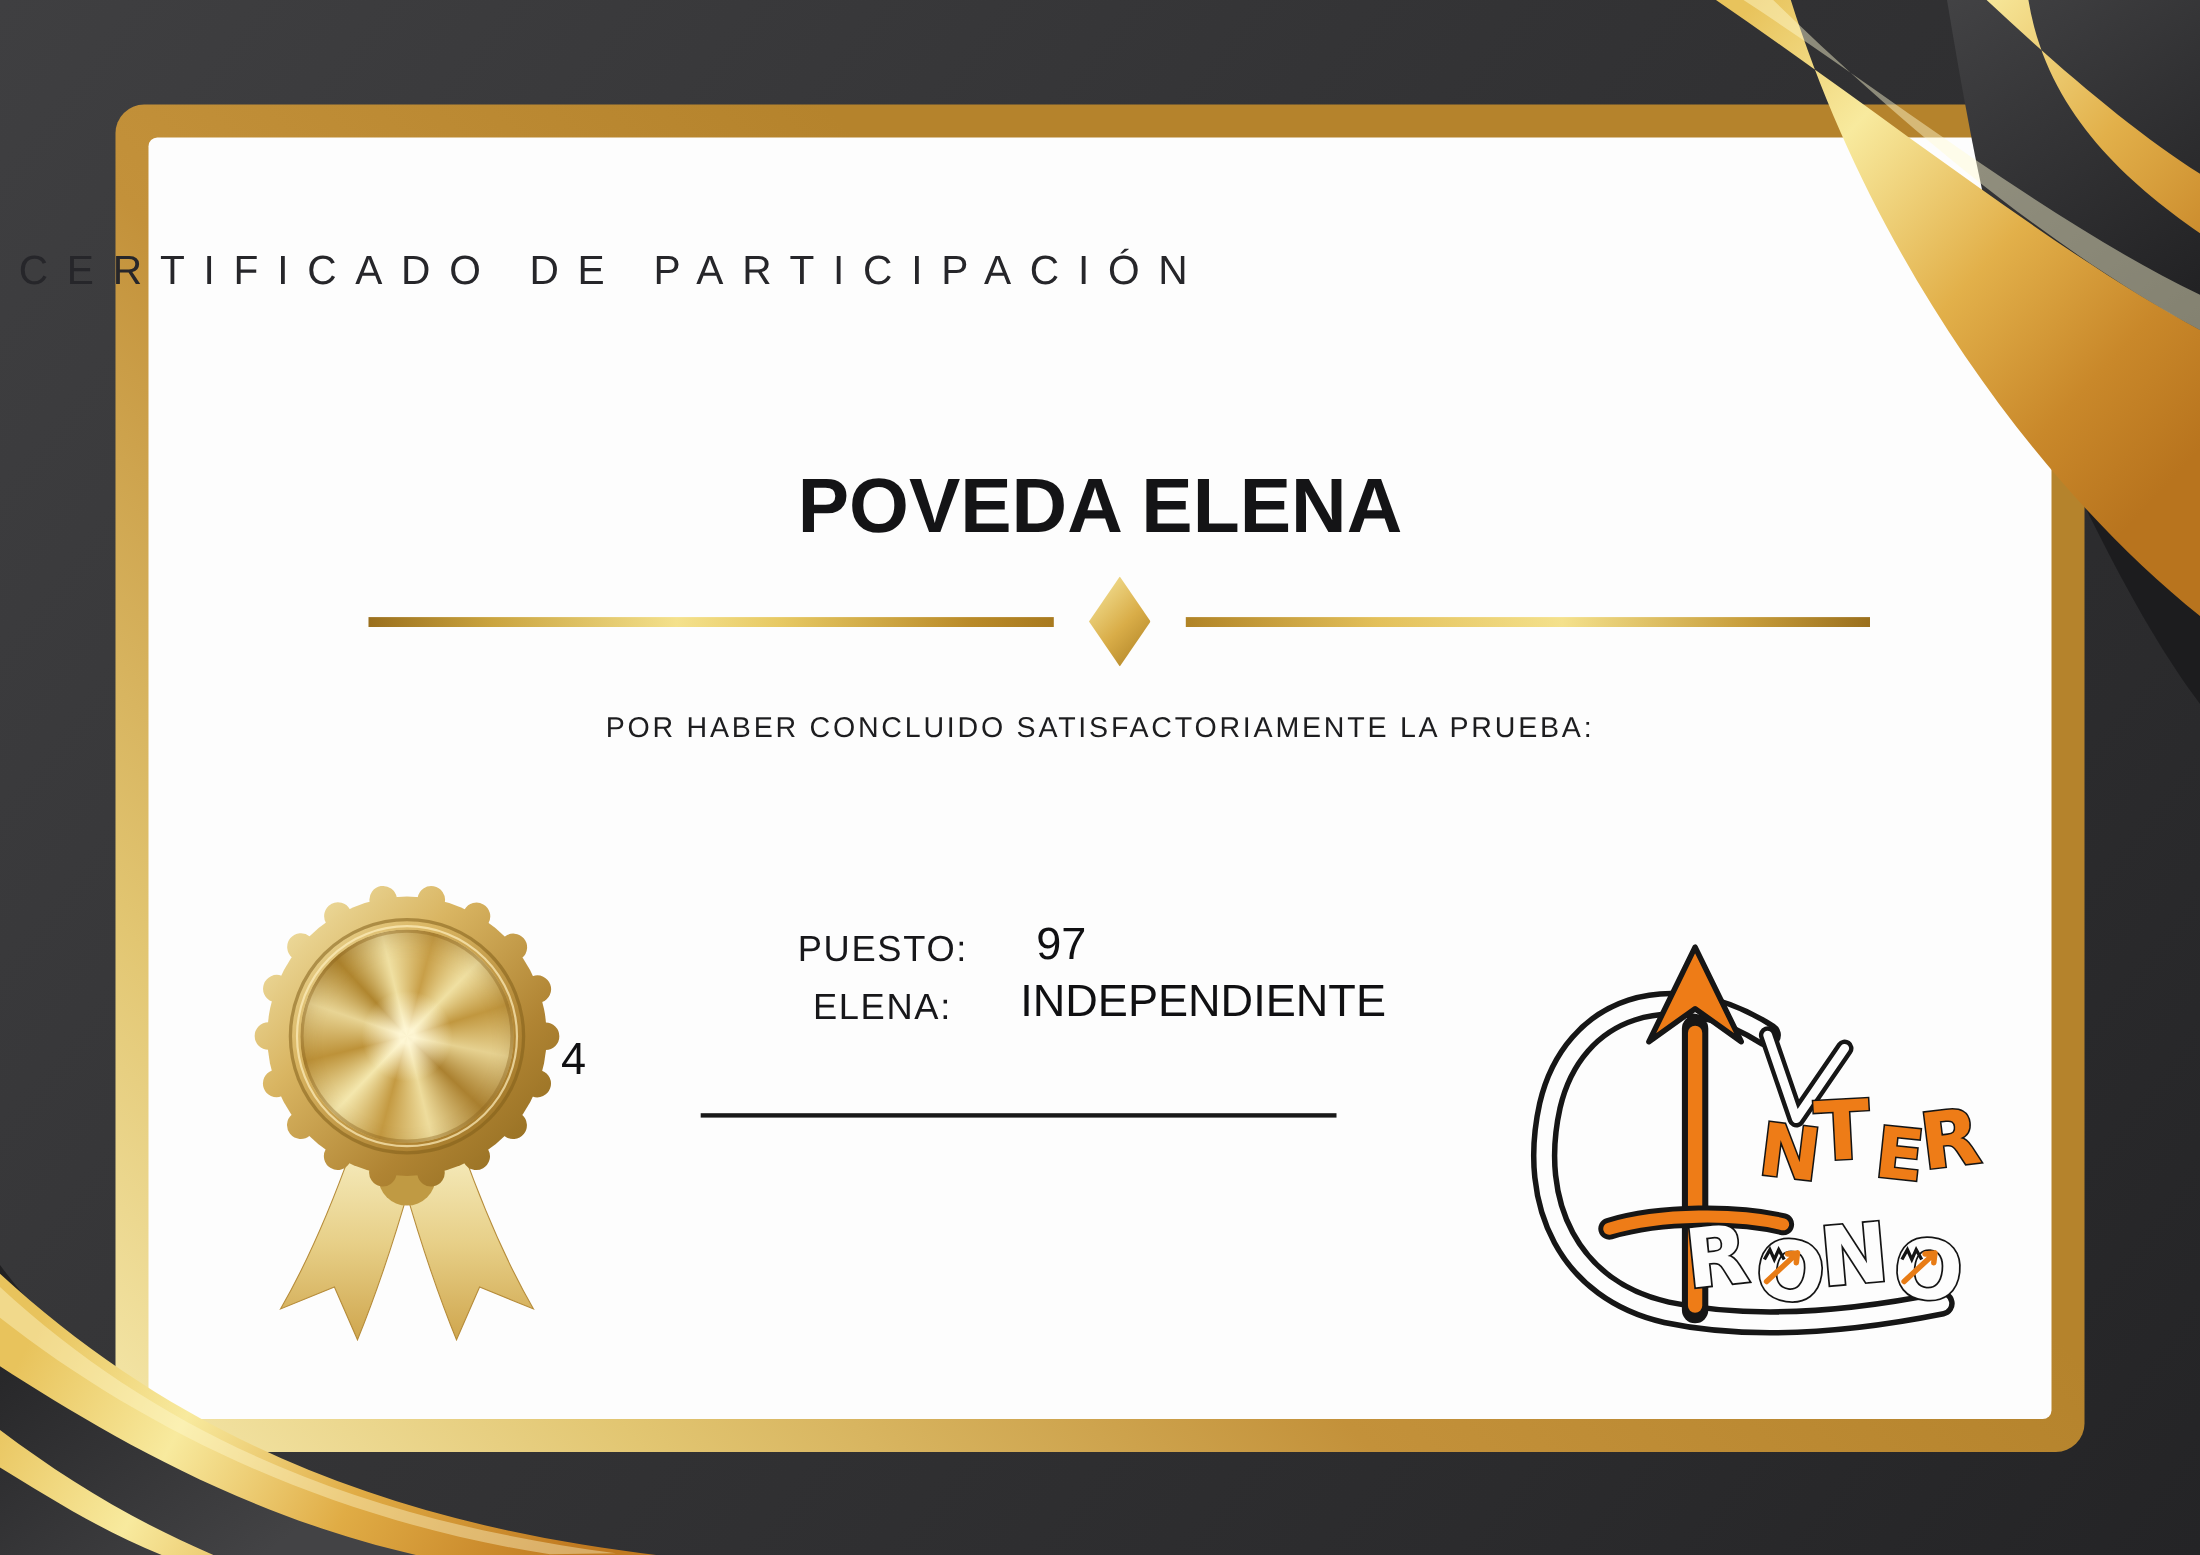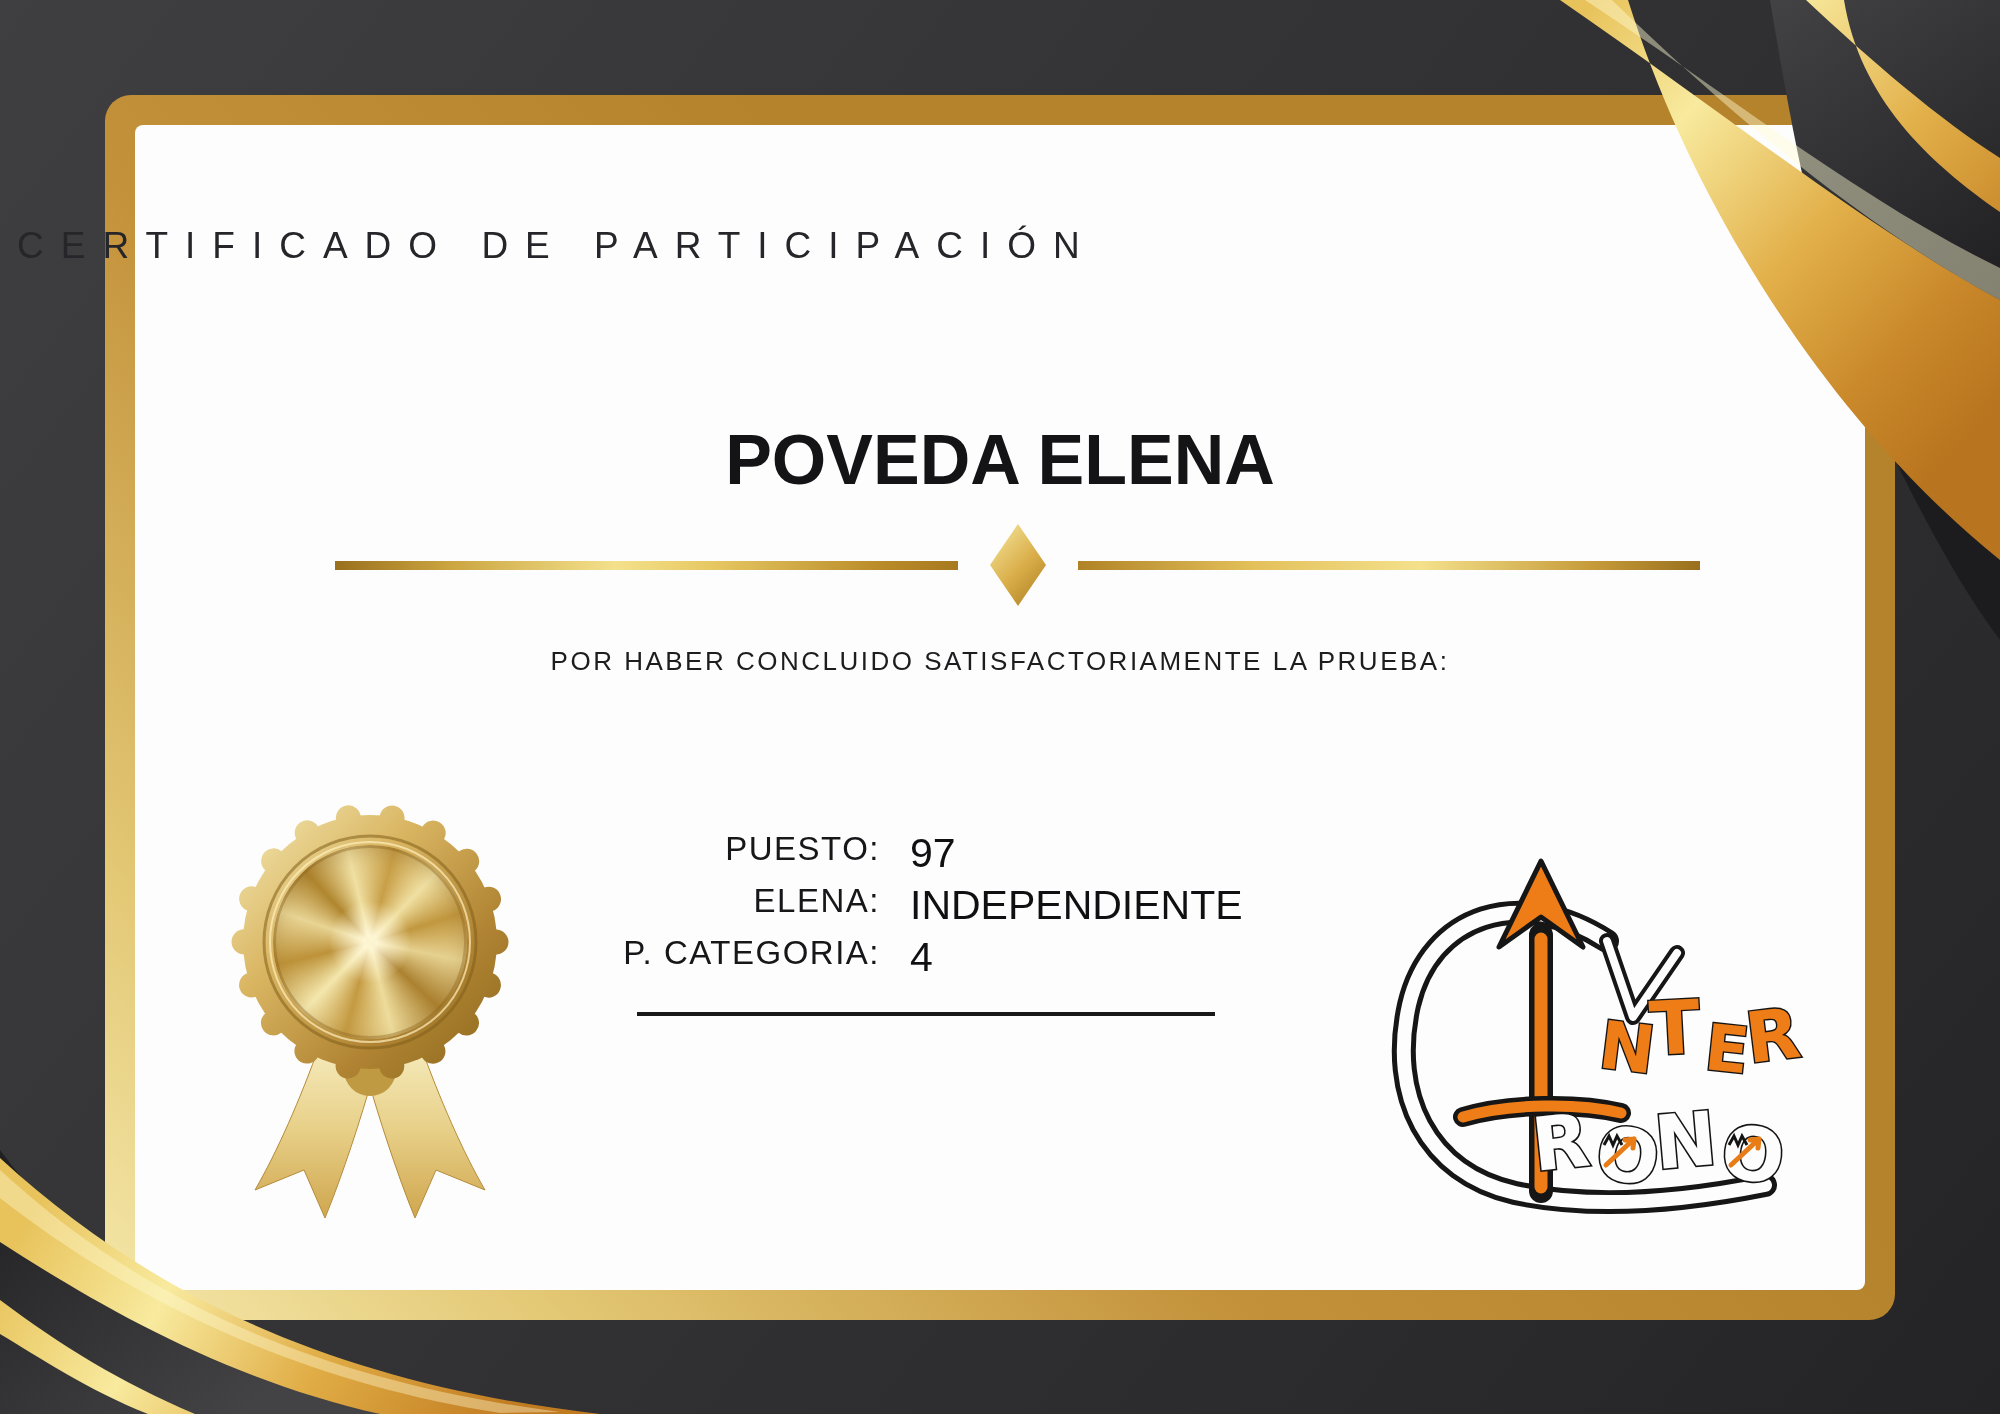--- a/index.html
+++ b/index.html
@@ -36,21 +36,21 @@
     background:linear-gradient(90deg,#9a6f1d,#caa43f 18%,#f4e18c 45%,#e7c963 60%,#b98a28 88%,#a87a1f);}
   .divider-right{left:1078px;width:622px;
     background:linear-gradient(90deg,#b08326,#e3c05a 28%,#f4e18c 55%,#c79d3b 82%,#9a6f1d);}
   .diamond{
     position:absolute;left:990px;top:524px;width:56px;height:82px;z-index:2;
     background:linear-gradient(135deg,#f2df92 10%,#d9ad48 55%,#a97c20 100%);
     clip-path:polygon(50% 0,100% 50%,50% 100%,0 50%);
   }
   
   .details{position:absolute;left:480px;top:830px;width:780px;z-index:2;}
-  .drow{display:flex;align-items:flex-start;height:52px;}
+  .drow{display:flex;align-items:flex-end;height:52px;gap:32px;}
   .dlabel{width:400px;text-align:right;font-size:33px;letter-spacing:1.5px;color:#17171a;}
   .dvalue{margin-left:30px;font-size:41px;color:#101012;}
   .sig-line{position:absolute;left:637px;top:1012px;width:578px;height:4px;background:#191919;z-index:2;}
   
   .medal-svg{position:absolute;left:225px;top:792px;z-index:2;}
   .medal-disk{
     position:absolute;left:273px;top:845px;width:194px;height:194px;border-radius:50%;z-index:3;
     background:
       radial-gradient(circle at 50% 50%, rgba(255,248,215,.95) 0 5%, rgba(255,248,215,0) 30%),
       conic-gradient(from 15deg,#c89f48,#f0e0a2 8%,#c1973f 16%,#e6d190 24%,#ab8130 33%,#eedc9c 42%,#c49a42 50%,#f4e7ad 58%,#bd9239 67%,#e8d494 76%,#b0862f 84%,#f0e0a2 92%,#c89f48 100%);
@@ -82,21 +82,20 @@
   <div class="details">
     <div class="drow">
       <div class="dlabel">PUESTO:</div>
       <div class="dvalue">97</div>
     </div>
     <div class="drow">
       <div class="dlabel">ELENA:</div>
       <div class="dvalue">INDEPENDIENTE</div>
     </div>
     <div class="drow">
-      <div class="dlabel">P. CATEGORIA:</div>
       <div class="dvalue">4</div>
     </div>
   </div>
 
   <div class="sig-line"></div>
 
   <svg class="medal-svg" width="290" height="430" viewBox="0 0 290 430">
     <defs>
       <linearGradient id="g1" x1="0" y1="0" x2="1" y2="1">
         <stop offset="0" stop-color="#f3e6ae"></stop>

